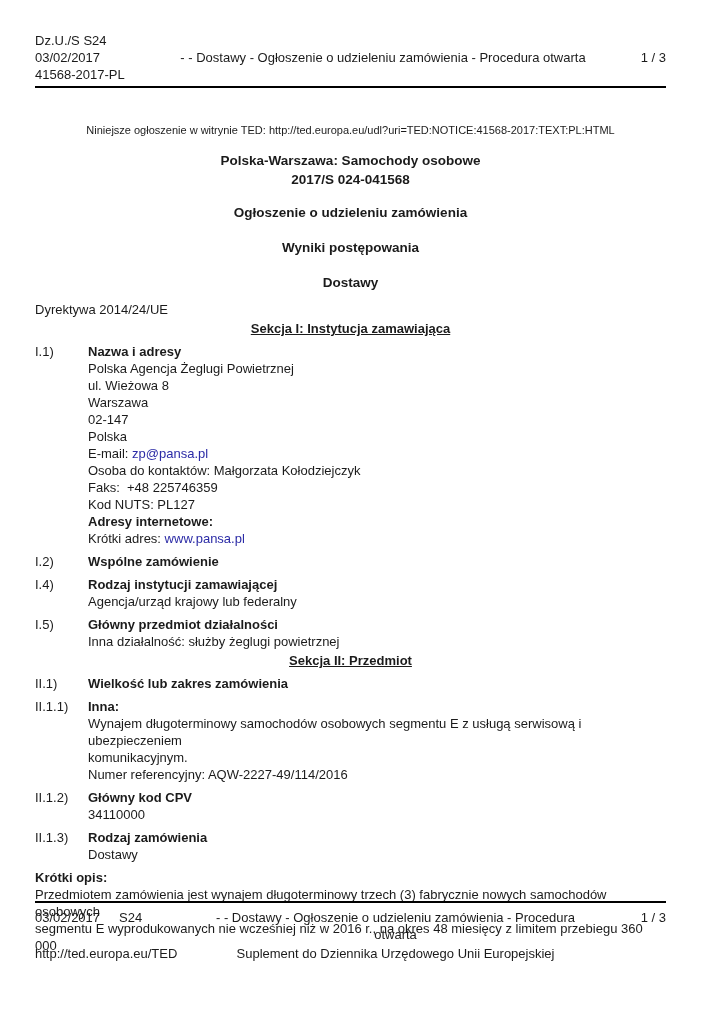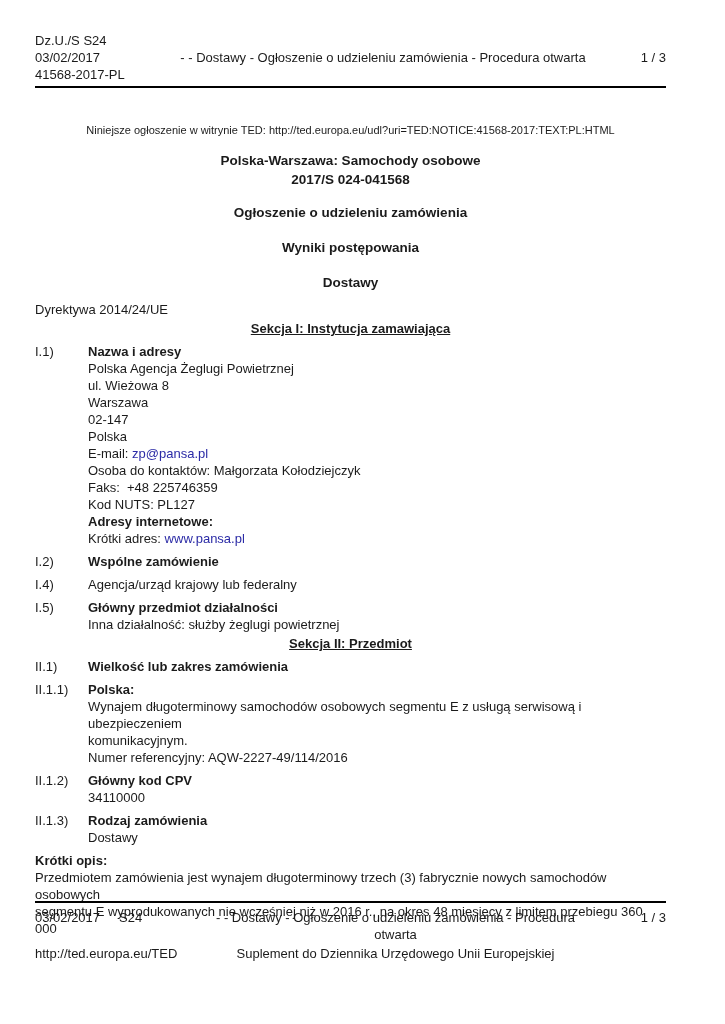--- a/index.html
+++ b/index.html
@@ -114,20 +114,21 @@
     <div class="item">
       <div class="num">I.2)</div>
       <div class="content">
         <div class="b">Wspólne zamówienie</div>
       </div>
     </div>
 
     <div class="item">
       <div class="num">I.4)</div>
       <div class="content">
+        <div class="b">Rodzaj instytucji zamawiającej</div>
         <div>Agencja/urząd krajowy lub federalny</div>
       </div>
     </div>
 
     <div class="item">
       <div class="num">I.5)</div>
       <div class="content">
         <div class="b">Główny przedmiot działalności</div>
         <div>Inna działalność: służby żeglugi powietrznej</div>
       </div>
@@ -138,21 +139,21 @@
     <div class="item">
       <div class="num">II.1)</div>
       <div class="content">
         <div class="b">Wielkość lub zakres zamówienia</div>
       </div>
     </div>
 
     <div class="item">
       <div class="num">II.1.1)</div>
       <div class="content">
-        <div class="b">Polska:</div>
+        <div class="b">Inna:</div>
         <div>Wynajem długoterminowy samochodów osobowych segmentu E z usługą serwisową i ubezpieczeniem</div>
         <div>komunikacyjnym.</div>
         <div>Numer referencyjny: AQW-2227-49/114/2016</div>
       </div>
     </div>
 
     <div class="item">
       <div class="num">II.1.2)</div>
       <div class="content">
         <div class="b">Główny kod CPV</div>

